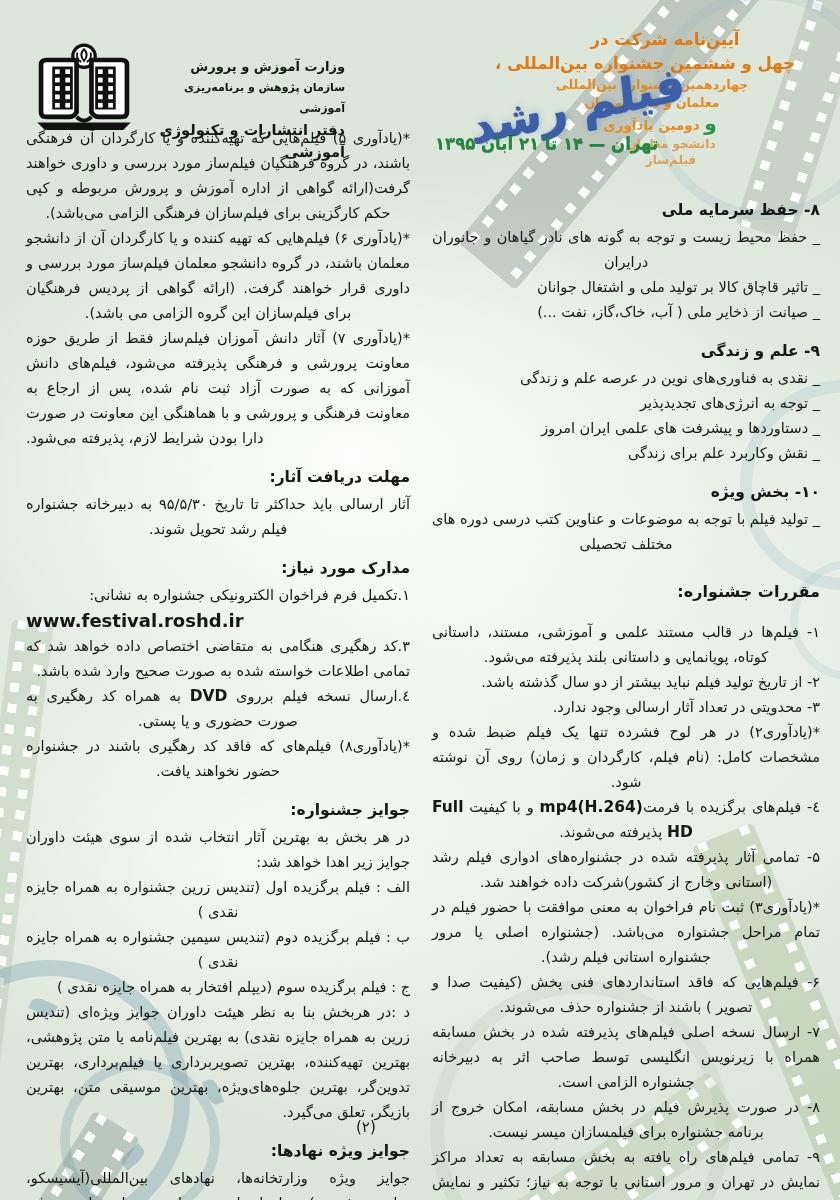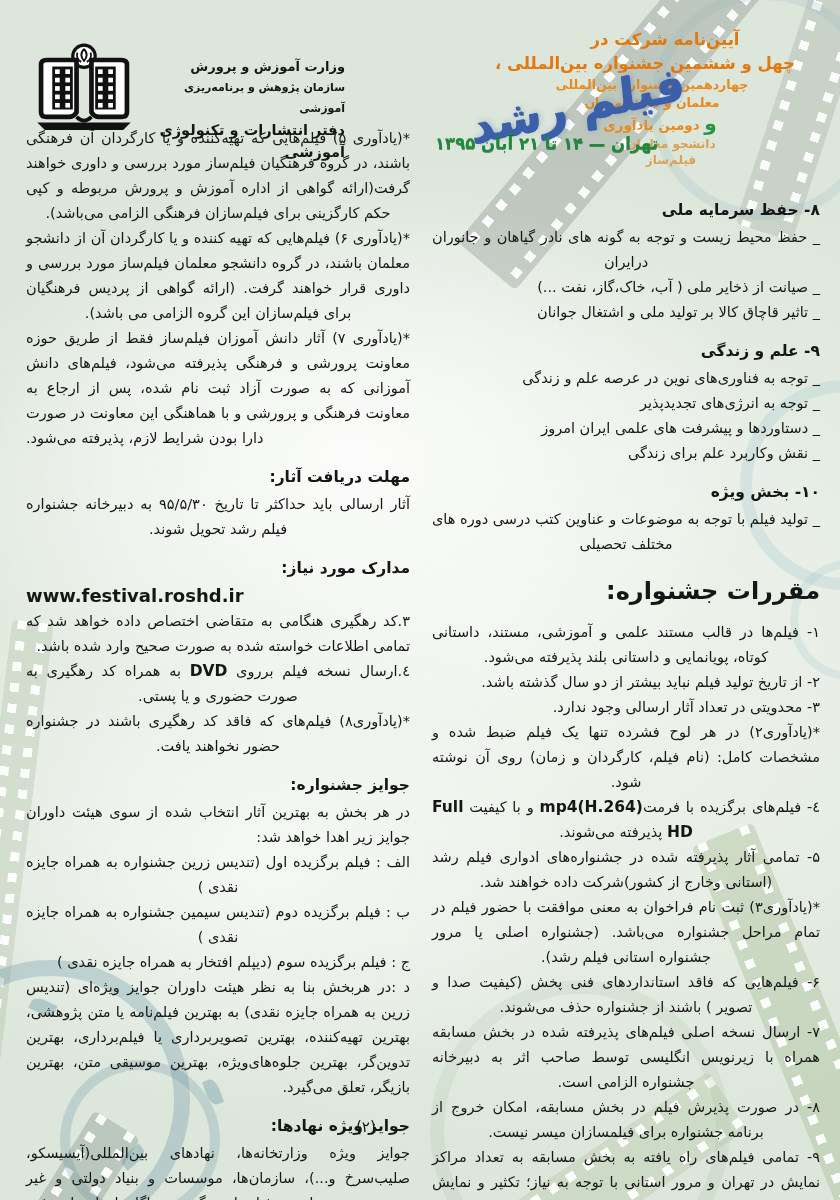--- a/index.html
+++ b/index.html
@@ -84,21 +84,21 @@
   .col { position:absolute; font-size:14.5px; line-height:25px; }
   .col-left  { left:26px;  top:126px; width:384px; }
   .col-right { left:432px; top:182px; width:388px; }
 
   .para { text-align:justify; text-align-last:center; margin:0; }
   .para.ll { text-align-last:left; }
   .para.lr { text-align-last:right; }
   .line { text-align:right; }
   h3.sec { font-size:15.5px; font-weight:bold; text-align:right; margin:14px 0 2px; }
   h3.sec.first { margin-top:16px; }
-  h2.rules { font-size:24px; font-weight:bold; text-align:right; margin:22px 0 16px; }
+  h2.rules { font-size:16px; font-weight:bold; text-align:right; margin:22px 0 16px; }
   .latin { direction:ltr; unicode-bidi:embed; font-weight:bold; font-size:15.5px; }
   .site { direction:ltr; text-align:left; font-weight:bold; font-size:18px; line-height:26px; }
 
   .page-number { position:absolute; left:356px; top:1118px; z-index:3; font-size:15px; }
 </style>
 </head>
 <body>
 
 <div class="page">
 
@@ -168,25 +168,25 @@
       <div class="fest-l5"><span class="va">و</span><span> دومین یادآوری</span></div>
       <div class="fest-l6">دانشجو معلمان</div>
       <div class="fest-l7">فیلم‌ساز</div>
     </div>
     <div class="calligraphy">فیلم رشد</div>
     <div class="fest-date">تهران — ۱۴ تا ۲۱ آبان ۱۳۹۵</div>
 
     <main class="col col-right">
       <h3 class="sec first">۸- حفظ سرمایه ملی</h3>
       <p class="para">_ حفظ محیط زیست و توجه به گونه های نادر گیاهان و جانوران درایران</p>
+      <p class="line">_ تاثیر قاچاق کالا بر تولید ملی و  اشتغال جوانان</p>
       <p class="line">_ صیانت از ذخایر ملی ( آب، خاک،گاز، نفت ...)</p>
-      <p class="line">_ تاثیر قاچاق کالا بر تولید ملی و  اشتغال جوانان</p>
 
       <h3 class="sec">۹- علم و زندگی</h3>
-      <p class="line">_ توجه به فناوری‌های نوین در عرصه علم و زندگی</p>
+      <p class="line">_ نقدی به فناوری‌های نوین در عرصه علم و زندگی</p>
       <p class="line">_ توجه به  انرژی‌های تجدیدپذیر</p>
       <p class="line">_ دستاوردها و پیشرفت های علمی ایران امروز</p>
       <p class="line">_ نقش وکاربرد علم برای زندگی</p>
 
       <h3 class="sec">۱۰- بخش ویژه</h3>
       <p class="para">_ تولید فیلم با  توجه به موضوعات و عناوین کتب درسی دوره های مختلف تحصیلی</p>
 
       <h2 class="rules">مقررات جشنواره:</h2>
       <p class="para">۱- فیلم‌ها در  قالب  مستند  علمی  و  آموزشی، مستند، داستانی کوتاه، پویانمایی و داستانی بلند  پذیرفته می‌شود.</p>
       <p class="line">۲- از تاریخ تولید فیلم نباید بیشتر از دو سال گذشته باشد.</p>
@@ -204,20 +204,21 @@
 
     <main class="col col-left">
       <p class="para">*(یادآوری ۵) فیلم‌هایی که تهیه‌کننده و یا کارگردان آن فرهنگی باشند، در گروه فرهنگیان فیلم‌ساز مورد بررسی و داوری خواهند گرفت(ارائه گواهی از اداره آموزش و پرورش مربوطه و کپی حکم کارگزینی برای فیلم‌سازان فرهنگی الزامی می‌باشد).</p>
       <p class="para">*(یادآوری ۶) فیلم‌هایی که تهیه کننده و یا کارگردان آن از دانشجو معلمان باشند، در گروه دانشجو معلمان  فیلم‌ساز مورد بررسی و داوری قرار خواهند گرفت. (ارائه گواهی از پردیس فرهنگیان برای  فیلم‌سازان این گروه الزامی می باشد).</p>
       <p class="para ll">*(یادآوری ۷) آثار دانش آموزان فیلم‌ساز فقط از طریق حوزه معاونت پرورشی و فرهنگی پذیرفته می‌شود، فیلم‌های دانش آموزانی که به صورت آزاد ثبت نام شده، پس از ارجاع به معاونت فرهنگی و پرورشی و با هماهنگی این معاونت در صورت دارا بودن شرایط لازم، پذیرفته می‌شود.</p>
 
       <h3 class="sec">مهلت دریافت آثار:</h3>
       <p class="para">آثار ارسالی باید حداکثر تا تاریخ ۹۵/۵/۳۰ به دبیرخانه جشنواره فیلم رشد تحویل شوند.</p>
 
       <h3 class="sec" style="margin-top:14px">مدارک مورد نیاز:</h3>
+      <p class="line">۱.تکمیل فرم فراخوان الکترونیکی جشنواره به نشانی:</p>
       <p class="site">www.festival.roshd.ir</p>
       <p class="para lr">۳.کد رهگیری هنگامی به متقاضی اختصاص داده خواهد شد که تمامی اطلاعات خواسته شده به صورت صحیح وارد شده باشد.</p>
       <p class="para"><span>٤.ارسال نسخه فیلم برروی </span><b class="latin">DVD</b><span> به همراه کد رهگیری به صورت حضوری و یا پستی.</span></p>
       <p class="para">*(یادآوری۸) فیلم‌های که فاقد کد رهگیری باشند در جشنواره حضور نخواهند یافت.</p>
 
       <h3 class="sec">جوایز جشنواره:</h3>
       <p class="para lr">در هر بخش به بهترین آثار انتخاب شده از سوی هیئت داوران جوایز زیر اهدا خواهد شد:</p>
       <p class="para">الف : فیلم برگزیده اول (تندیس زرین جشنواره به همراه جایزه نقدی )</p>
       <p class="para">ب : فیلم برگزیده دوم (تندیس سیمین جشنواره به همراه جایزه نقدی )</p>
       <p class="line">ج : فیلم برگزیده سوم (دیپلم افتخار به همراه جایزه نقدی )</p>

